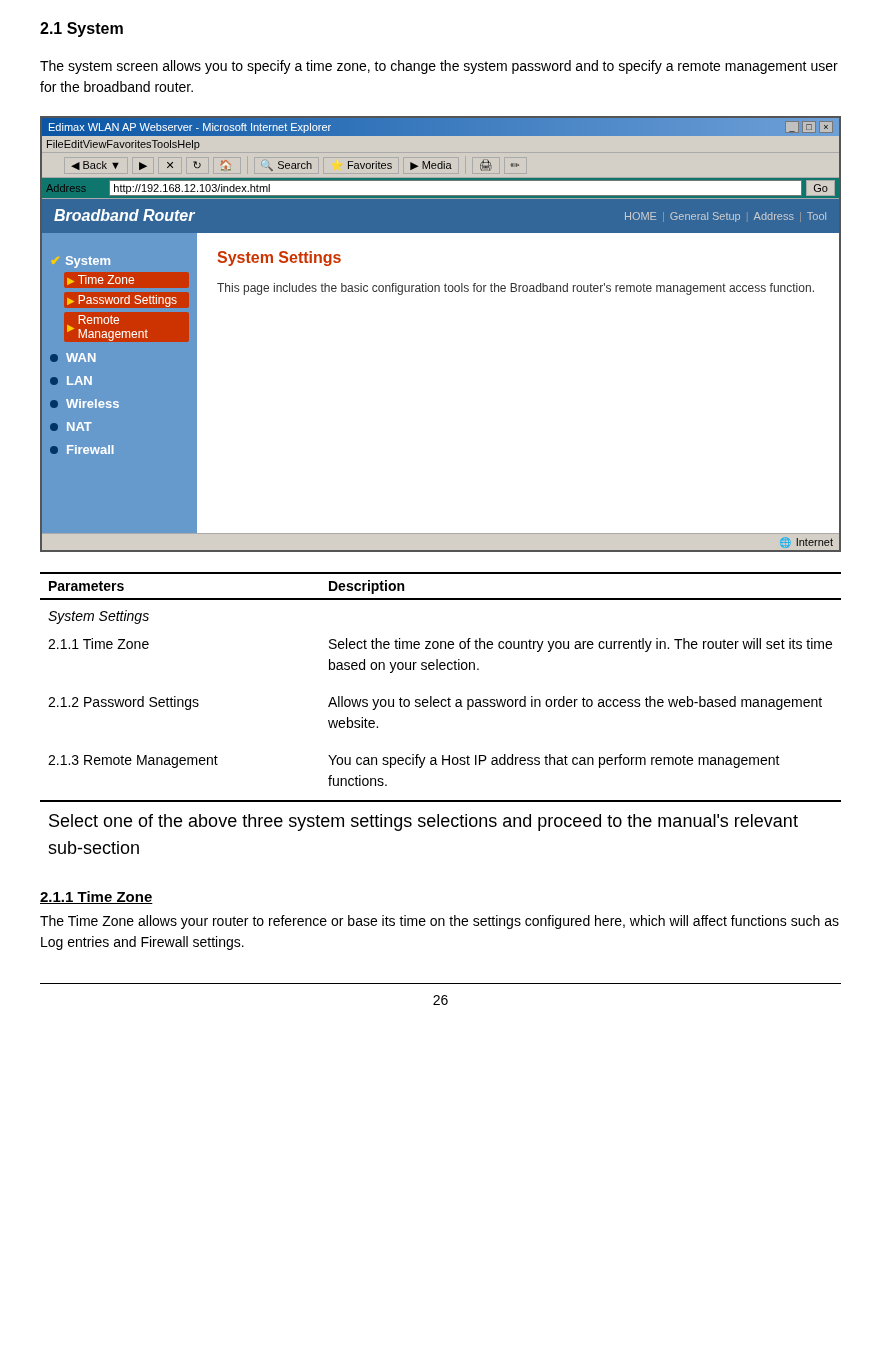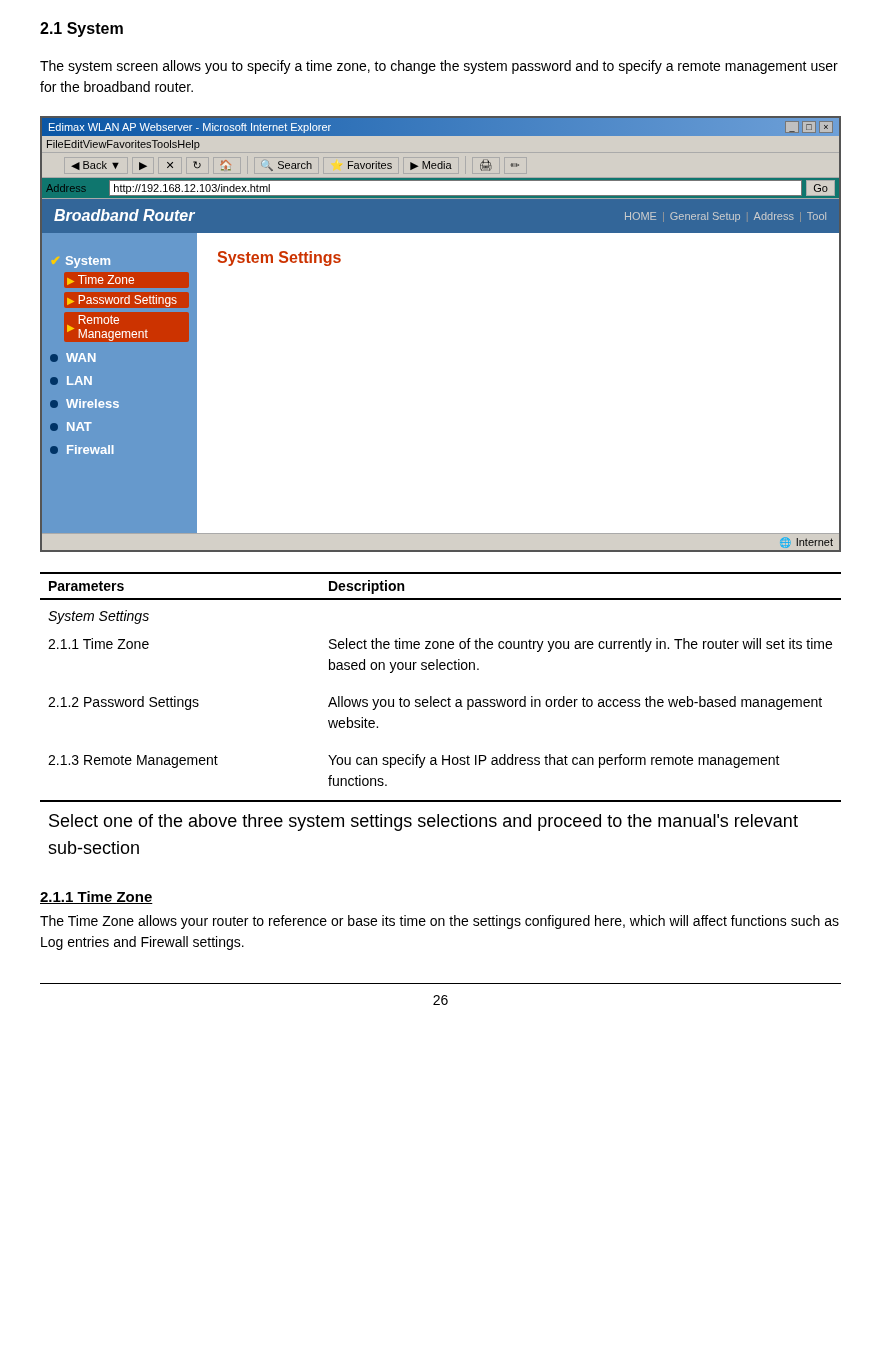--- a/index.html
+++ b/index.html
@@ -428,20 +428,21 @@
           <span>NAT</span>
         </div>
         <div class="sidebar-item main-item">
           <span class="sidebar-bullet"></span>
           <span>Firewall</span>
         </div>
       </div>
 
       <div class="router-content">
         <div class="content-title">System Settings</div>
+        <p class="content-description">This page includes the basic configuration tools for the Broadband router's remote management access function.</p>
       </div>
 
     </div>
 
     <div class="browser-statusbar">
       <span></span>
       <div class="status-right">
         <span style="font-size:10px;">🌐</span>
         <span>Internet</span>
       </div>

